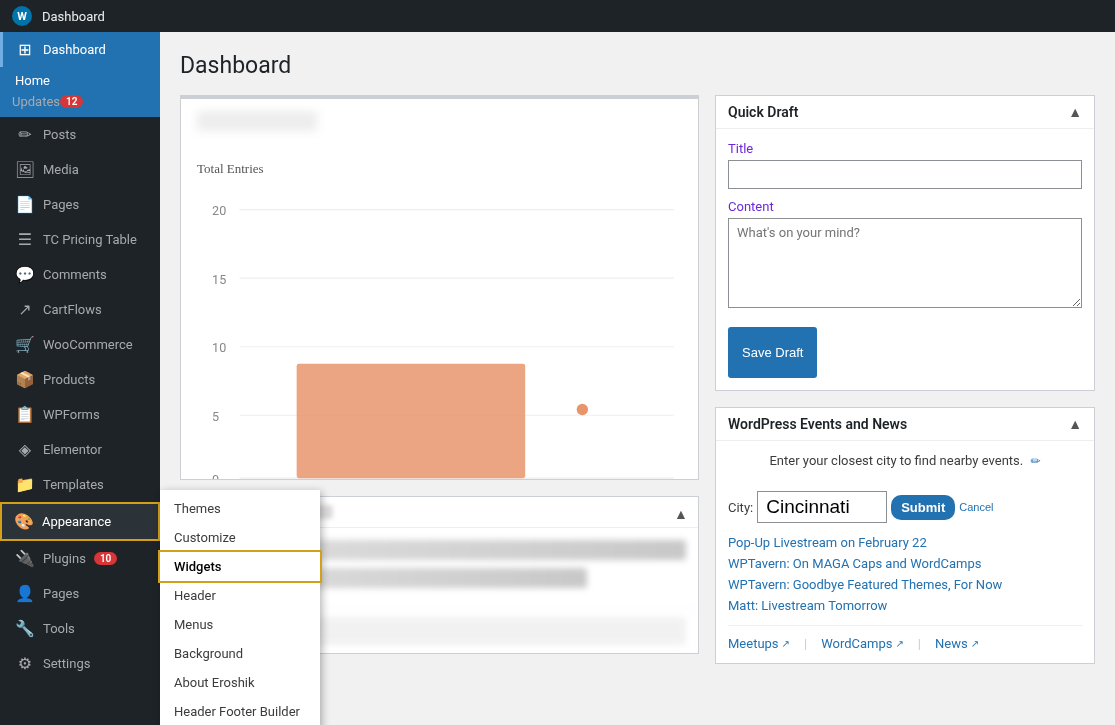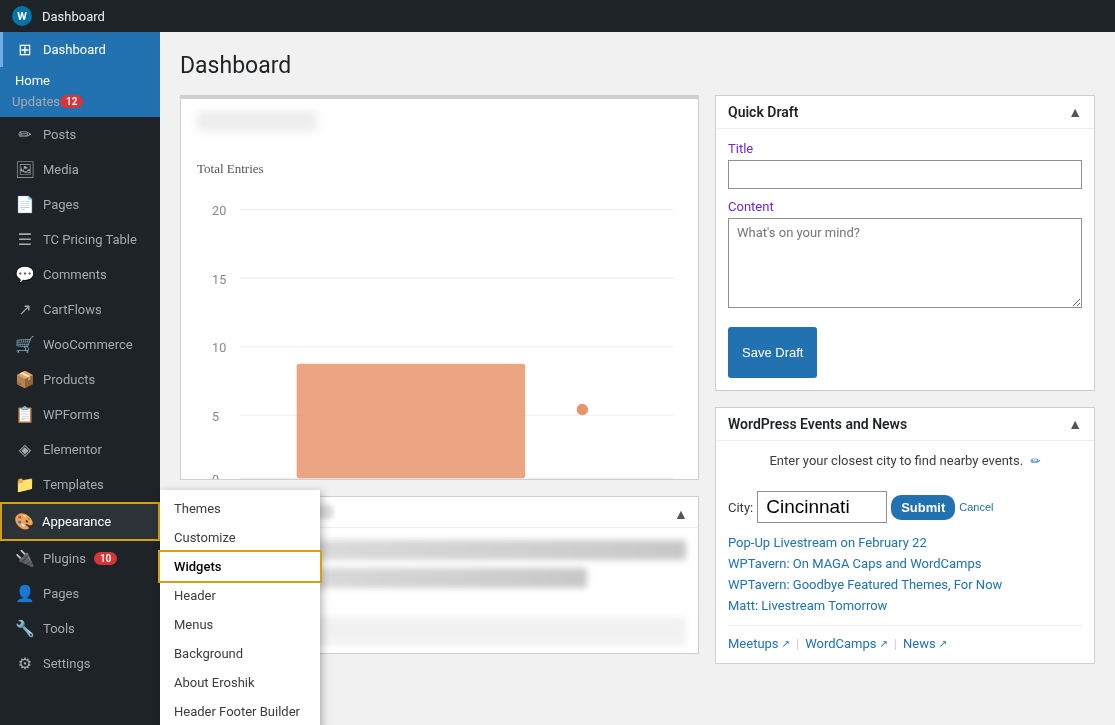--- a/index.html
+++ b/index.html
@@ -221,21 +221,21 @@
       font-size: 13px;
       cursor: pointer;
       border-radius: 10px;
       font-weight: bold;
     }
     .btn-cancel { background: none; border: none; color: #2271b1; cursor: pointer; font-size: 11px; }
 
     .event-links { display: flex; flex-direction: column; gap: 6px; margin-bottom: 12px; }
     .event-link { color: #2271b1; text-decoration: none; font-size: 13px; }
 
-    .footer-links { display: flex; align-items: center; gap: 6px; font-size: 13px; border-top: 1px solid #eee; padding-top: 10px; margin-top: 4px; }
+    .footer-links { display: flex; align-items: center; gap: 14px; font-size: 13px; border-top: 1px solid #eee; padding-top: 10px; margin-top: 4px; }
     .footer-link { color: #2271b1; text-decoration: none; display: flex; align-items: center; gap: 3px; }
     .footer-link-icon { font-size: 10px; }
     .footer-sep { color: #ccc; }
 
     
     .bottom-widget { background: #fff; border: 1px solid #ccd0d4; padding: 0; }
     .bottom-widget-inner { padding: 12px; height: 80px; overflow: hidden; position: relative; }
     .blurred-row {
       height: 20px;
       background: linear-gradient(to right, #e0e0e0, #c8c8c8);

